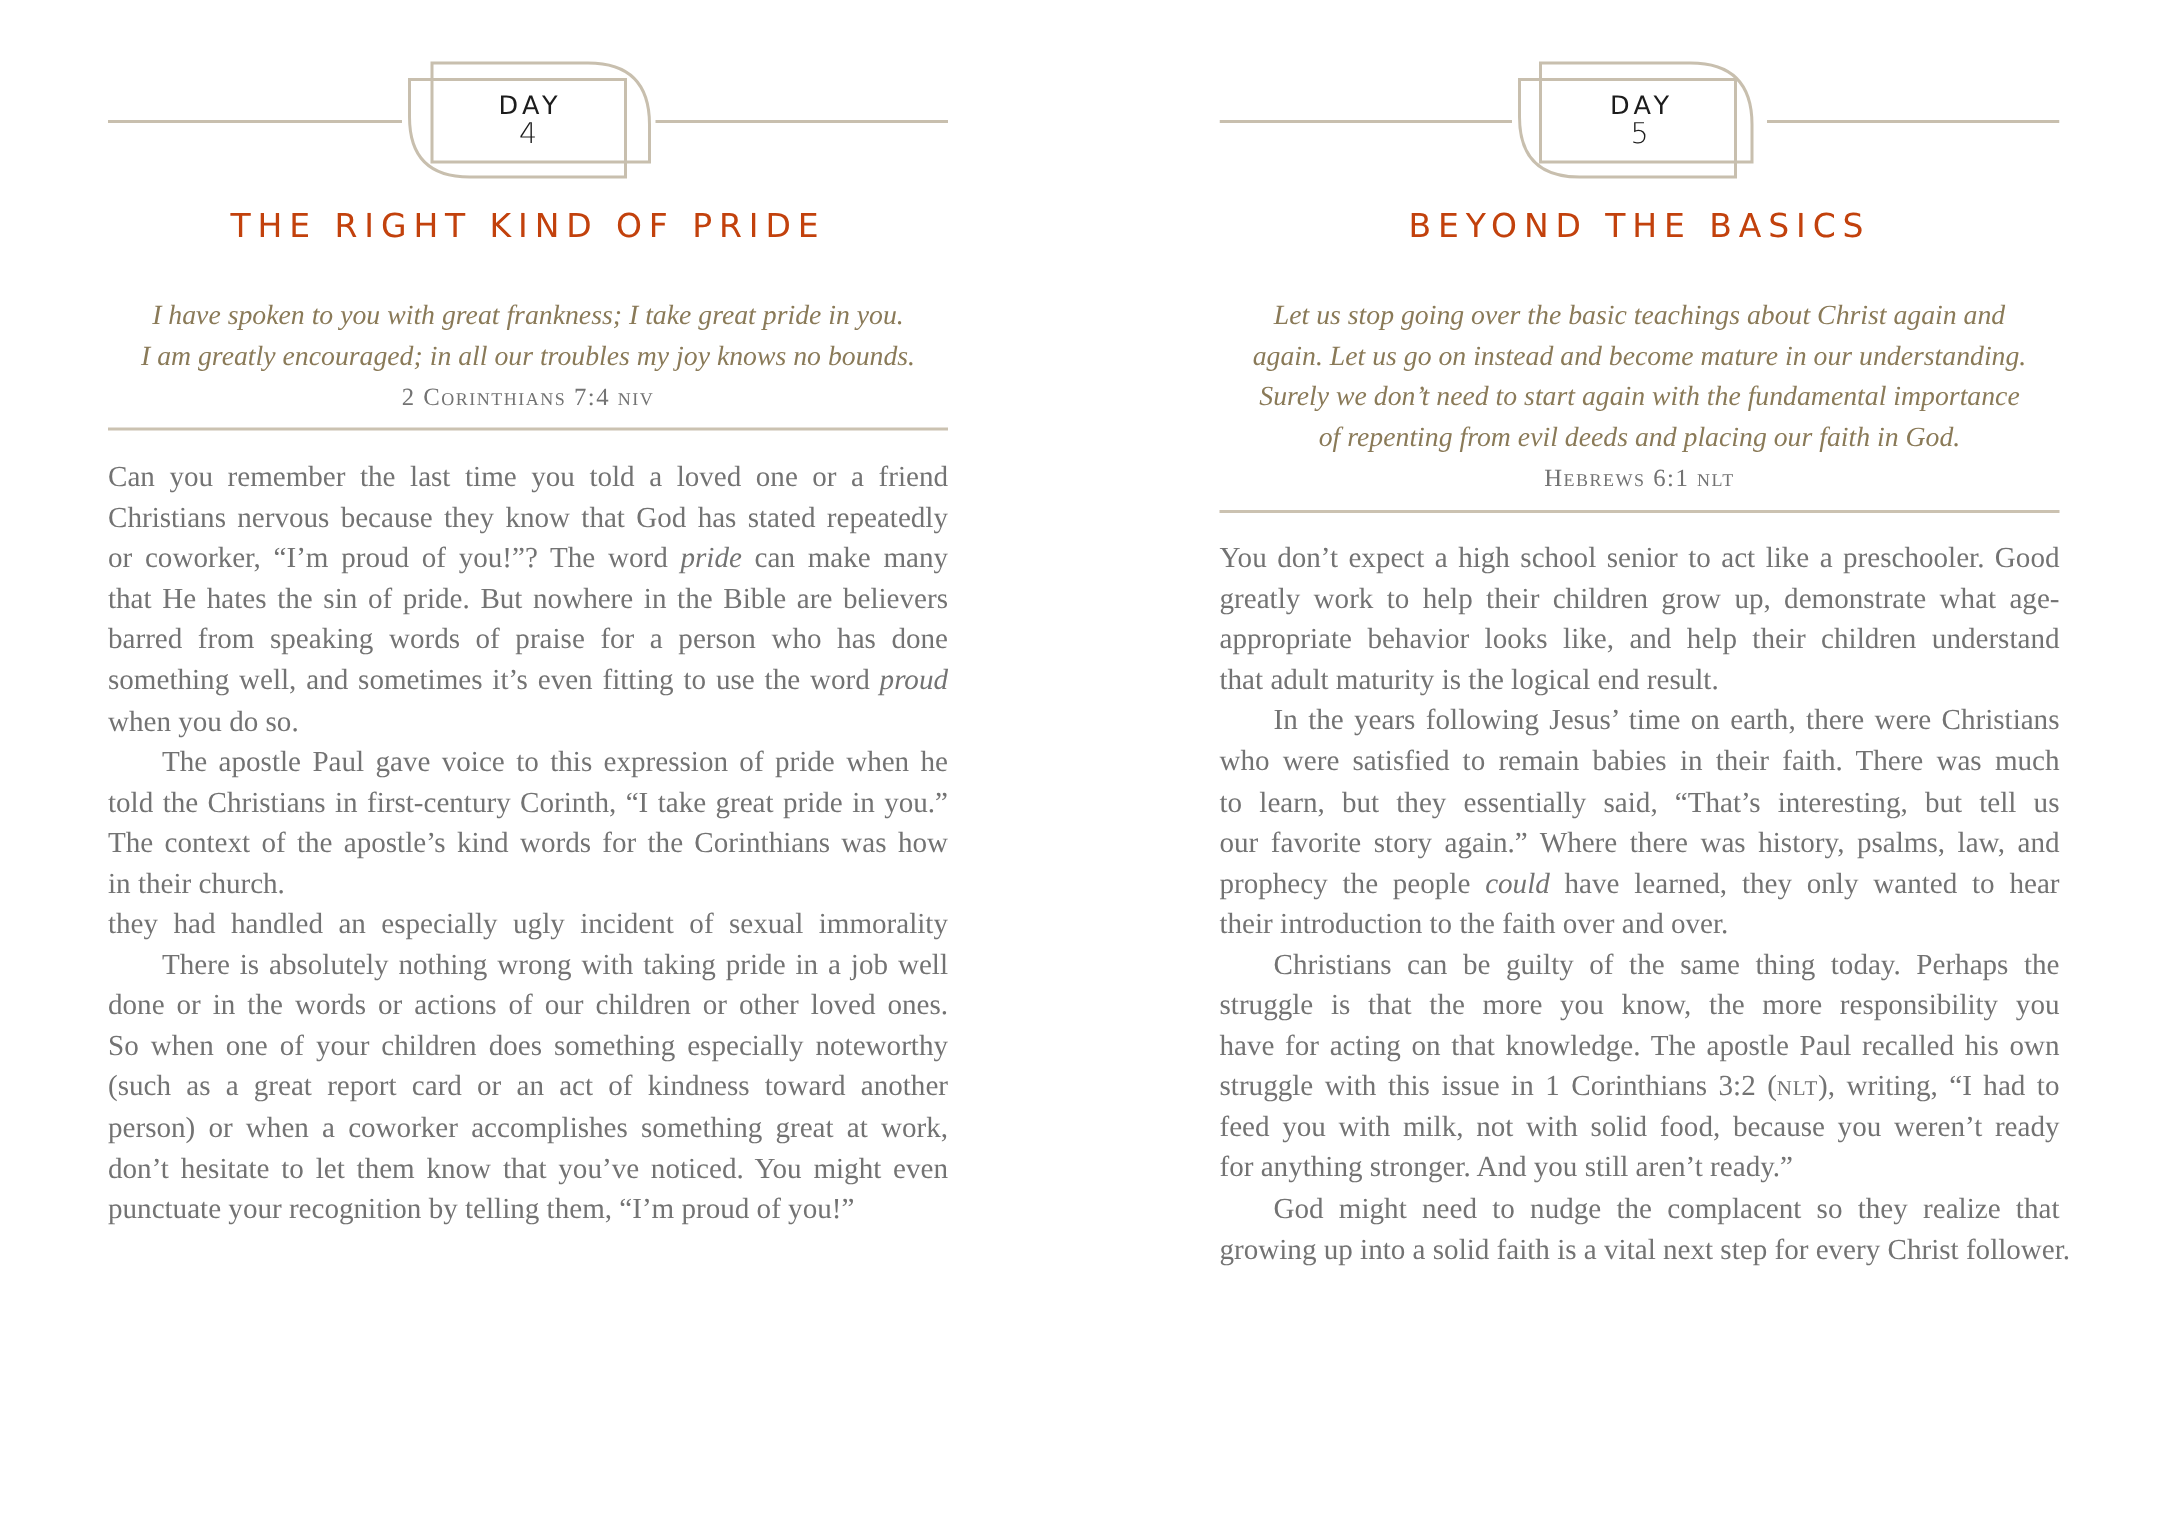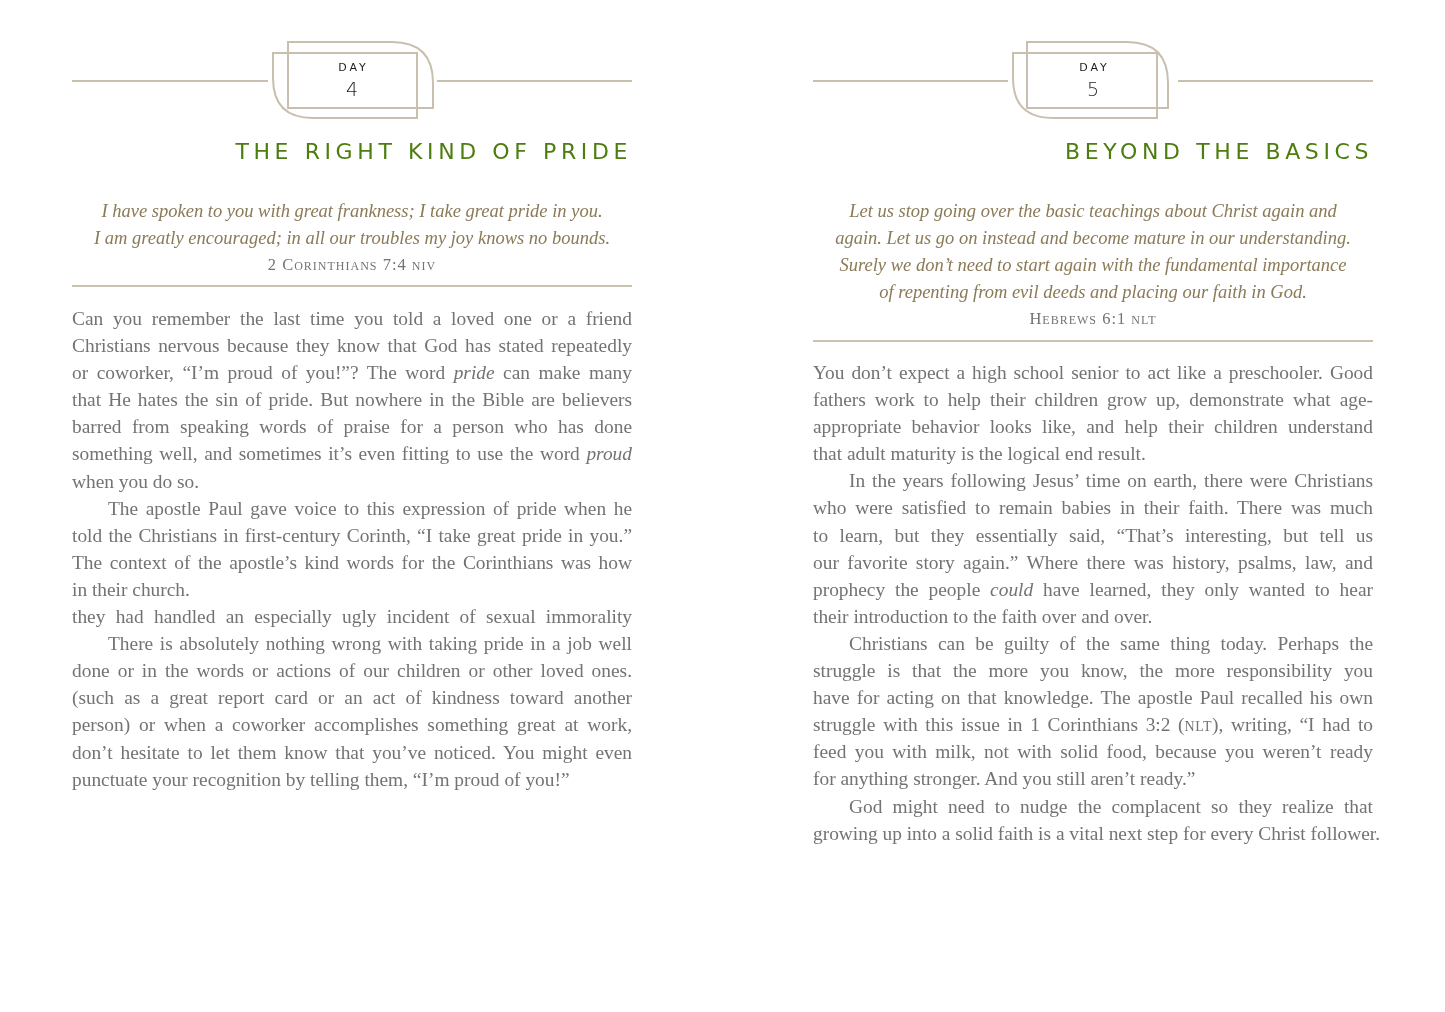--- a/index.html
+++ b/index.html
@@ -37,21 +37,21 @@
     left: 0;
     top: 0;
   }
   .day-label {
     position: absolute;
     left: 0;
     width: 560px;
     top: 61px;
     text-align: center;
     font-family: "DejaVu Sans", "Liberation Sans", sans-serif;
-    font-size: 11px;
+    font-size: 17px;
     letter-spacing: 3px;
     color: #1c1c1c;
     padding-left: 3px;
     box-sizing: border-box;
   }
   .day-number {
     position: absolute;
     left: 0;
     width: 560px;
     top: 78px;
@@ -59,25 +59,25 @@
     font-family: "DejaVu Sans", "Liberation Sans", sans-serif;
     font-size: 19px;
     font-weight: 300;
     color: #1c1c1c;
   }
   .title {
     position: absolute;
     left: 0;
     width: 560px;
     top: 139px;
-    text-align: right;
+    text-align: center;
     font-family: "DejaVu Sans", "Liberation Sans", sans-serif;
     font-size: 22px;
     letter-spacing: 4.6px;
-    color: #4d7c0f;
+    color: #c2410c;
     white-space: nowrap;
   }
   .epigraph {
     position: absolute;
     left: -10px;
     width: 580px;
     top: 187px;
     text-align: center;
     font-style: italic;
     font-size: 18.5px;
@@ -164,20 +164,21 @@
       <div>
         <span class="ln indent">The apostle Paul gave voice to this expression of pride when he</span>
         <span class="ln">told the Christians in first-century Corinth, “I take great pride in you.”</span>
         <span class="ln">The context of the apostle’s kind words for the Corinthians was how</span>
         <span class="ln last">in their church.</span>
         <span class="ln">they had handled an especially ugly incident of sexual immorality</span>
       </div>
       <div>
         <span class="ln indent">There is absolutely nothing wrong with taking pride in a job well</span>
         <span class="ln">done or in the words or actions of our children or other loved ones.</span>
+        <span class="ln">So when one of your children does something especially noteworthy</span>
         <span class="ln">(such as a great report card or an act of kindness toward another</span>
         <span class="ln">person) or when a coworker accomplishes something great at work,</span>
         <span class="ln">don’t hesitate to let them know that you’ve noticed. You might even</span>
         <span class="ln last">punctuate your recognition by telling them, “I’m proud of you!”</span>
       </div>
     </div>
 </div>
 
 <div class="page right">
   <div class="ornament">
@@ -197,21 +198,21 @@
     <span class="line">again. Let us go on instead and become mature in our understanding.</span>
     <span class="line">Surely we don’t need to start again with the fundamental importance</span>
     <span class="line">of repenting from evil deeds and placing our faith in God.</span>
     <span class="reference">Hebrews 6:1 nlt</span>
   </div>
   <div class="rule" style="top:340px;"></div>
 
   <div class="body-text" style="top:359px;">
       <div>
         <span class="ln">You don’t expect a high school senior to act like a preschooler. Good</span>
-        <span class="ln">fathers work to help their children grow up, demonstrate what age-</span>
+        <span class="ln">greatly work to help their children grow up, demonstrate what age-</span>
         <span class="ln">appropriate behavior looks like, and help their children understand</span>
         <span class="ln last">that adult maturity is the logical end result.</span>
       </div>
       <div>
         <span class="ln indent">In the years following Jesus’ time on earth, there were Christians</span>
         <span class="ln">who were satisfied to remain babies in their faith. There was much</span>
         <span class="ln">to learn, but they essentially said, “That’s interesting, but tell us</span>
         <span class="ln">our favorite story again.” Where there was history, psalms, law, and</span>
         <span class="ln">prophecy the people <em>could</em> have learned, they only wanted to hear</span>
         <span class="ln last">their introduction to the faith over and over.</span>

